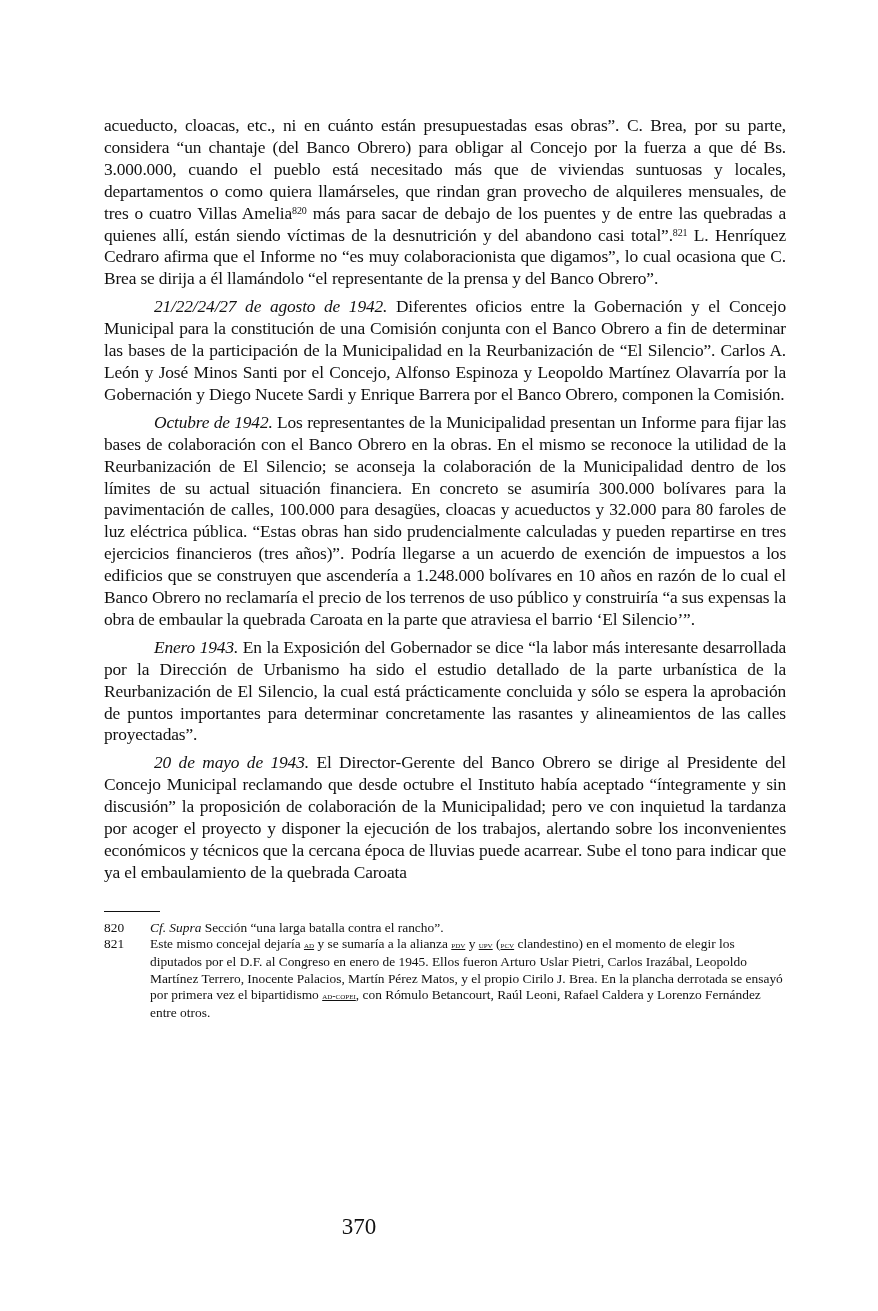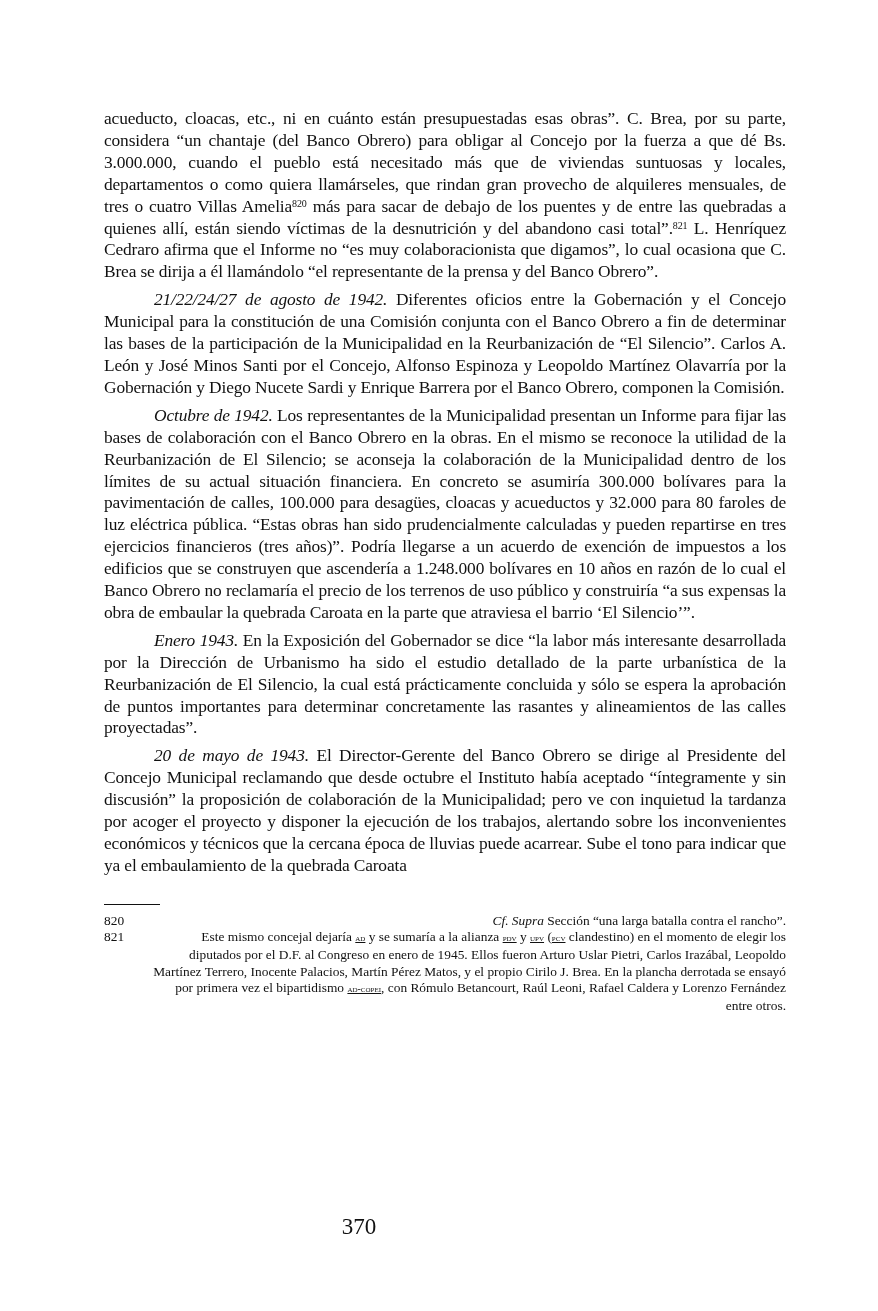--- a/index.html
+++ b/index.html
@@ -1,37 +1,37 @@
 <!DOCTYPE html>
 <html><head>
   <meta charset="utf-8">
   <style>
     html, body { margin: 0; padding: 0; background: #ffffff; }
     body {
       width: 878px; height: 1311px; position: relative; overflow: hidden;
       font-family: "Liberation Serif", "DejaVu Serif", serif;
       color: #111;
     }
-    .page { position: absolute; left: 104px; top: 108px; width: 682px; }
+    .page { position: absolute; left: 104px; top: 115px; width: 682px; }
     .body-text p {
       margin: 0 0 6px 0;
       font-size: 17.4px;
       line-height: 21.9px;
       text-align: justify;
       letter-spacing: -0.15px;
     }
     .body-text p.indent { text-indent: 50px; }
     .body-text p.last { margin-bottom: 12px; }
     em { }
     sup.fnref { font-size: 10px; vertical-align: 5px; line-height: 0; }
     .fn-rule { width: 56px; border-top: 1px solid #111; margin: 27px 0 8px 0; height: 0; }
     .footnotes { font-size: 13.4px; line-height: 16.6px; }
     .fn { display: flex; margin-bottom: 0; }
     .fn-num { width: 46px; flex: none; }
-    .fn-text { flex: 1; text-align: right; }
+    .fn-text { flex: 1; text-align: left; }
     .sc { font-variant: small-caps; font-size: 10px; text-transform: lowercase; text-decoration: underline; }
     .page-number {
       position: absolute; left: 0; width: 718px; top: 1214px;
       text-align: center; font-size: 23px;
     }
   </style>
 </head>
 <body>
 
 <div class="page">

